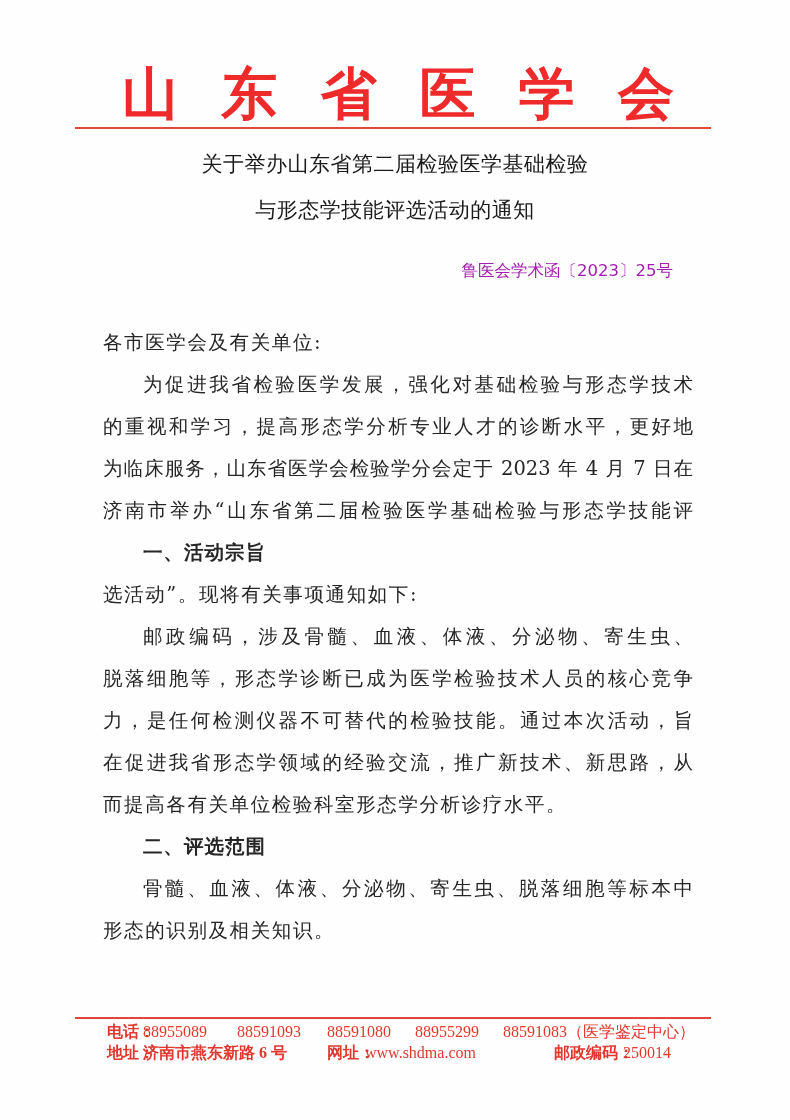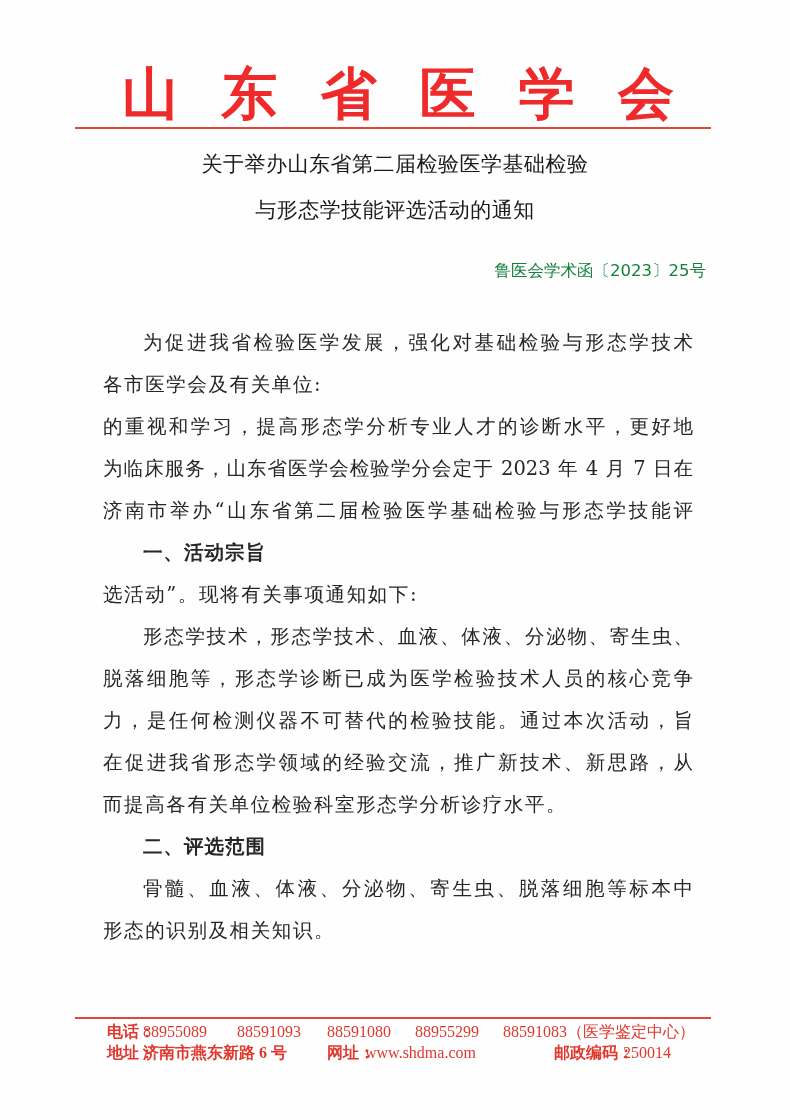--- a/index.html
+++ b/index.html
@@ -59,25 +59,25 @@
       text-align: center;
       font-family: "DejaVu Sans", "Liberation Sans", sans-serif;
       font-size: 21px;
       line-height: 46px;
       color: #1a1a1a;
       letter-spacing: 0.5px;
     }
     .title-line { display: block; white-space: nowrap; }
     .docnum {
       position: absolute;
-      right: 84px;
+      right: 117px;
       top: 260px;
       font-family: "DejaVu Sans", "Liberation Sans", sans-serif;
       font-size: 16.5px;
-      color: #15803d;
+      color: #a21caf;
       white-space: nowrap;
     }
     
     .body-text {
       position: absolute;
       left: 103px;
       top: 322px;
       width: 590px;
       font-family: "DejaVu Serif", "Liberation Serif", serif;
       font-size: 19.5px;
@@ -143,30 +143,30 @@
   <div class="rule-top"></div>
 
   <div class="title">
     <span class="title-line">关于举办山东省第二届检验医学基础检验</span>
     <span class="title-line">与形态学技能评选活动的通知</span>
   </div>
 
   <div class="docnum">鲁医会学术函〔2023〕25号</div>
 
   <div class="body-text">
+    <div class="line">各市医学会及有关单位:</div>
+
     <div class="line indent justify">为促进我省检验医学发展，强化对基础检验与形态学技术</div>
-
-    <div class="line">各市医学会及有关单位:</div>
     <div class="line justify">的重视和学习，提高形态学分析专业人才的诊断水平，更好地</div>
     <div class="line justify">为临床服务，山东省医学会检验学分会定于 2023 年 4 月 7 日在</div>
     <div class="line justify">济南市举办“山东省第二届检验医学基础检验与形态学技能评</div>
     <div class="line indent heading">一、活动宗旨</div>
 
     <div class="line">选活动”。现将有关事项通知如下:</div>
-    <div class="line indent justify">形态学技术，形态学技术、血液、体液、分泌物、寄生虫、</div>
+    <div class="line indent justify">邮政编码，涉及骨髓、血液、体液、分泌物、寄生虫、</div>
     <div class="line justify">脱落细胞等，形态学诊断已成为医学检验技术人员的核心竞争</div>
     <div class="line justify">力，是任何检测仪器不可替代的检验技能。通过本次活动，旨</div>
     <div class="line justify">在促进我省形态学领域的经验交流，推广新技术、新思路，从</div>
     <div class="line">而提高各有关单位检验科室形态学分析诊疗水平。</div>
 
     <div class="line indent heading">二、评选范围</div>
     <div class="line indent justify">骨髓、血液、体液、分泌物、寄生虫、脱落细胞等标本中</div>
     <div class="line">形态的识别及相关知识。</div>
   </div>
 

